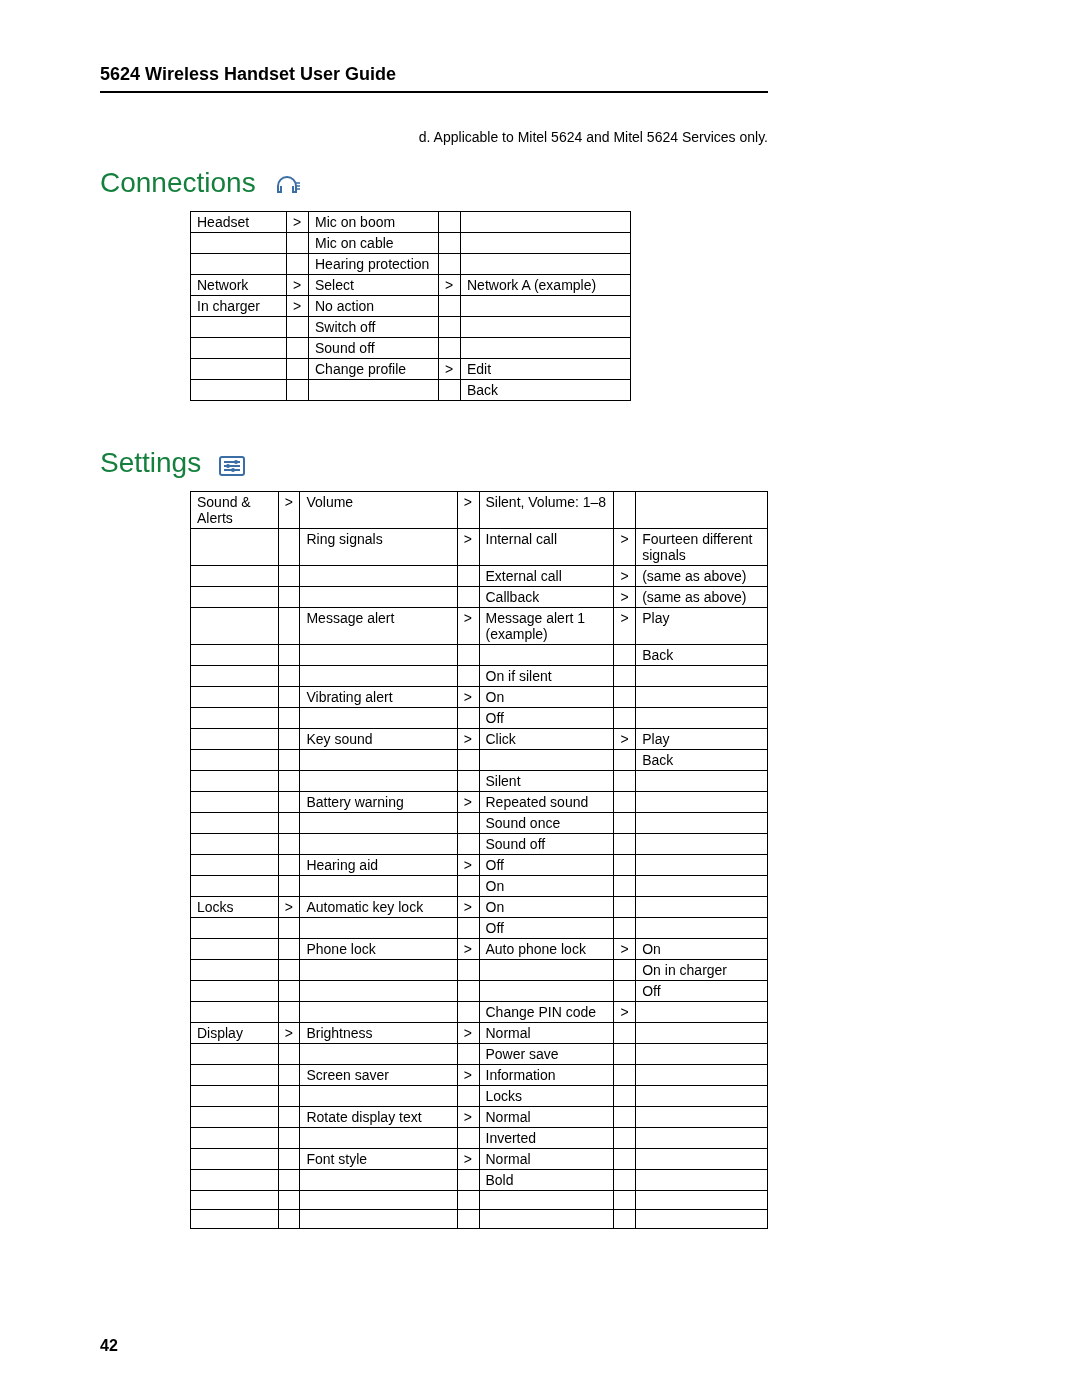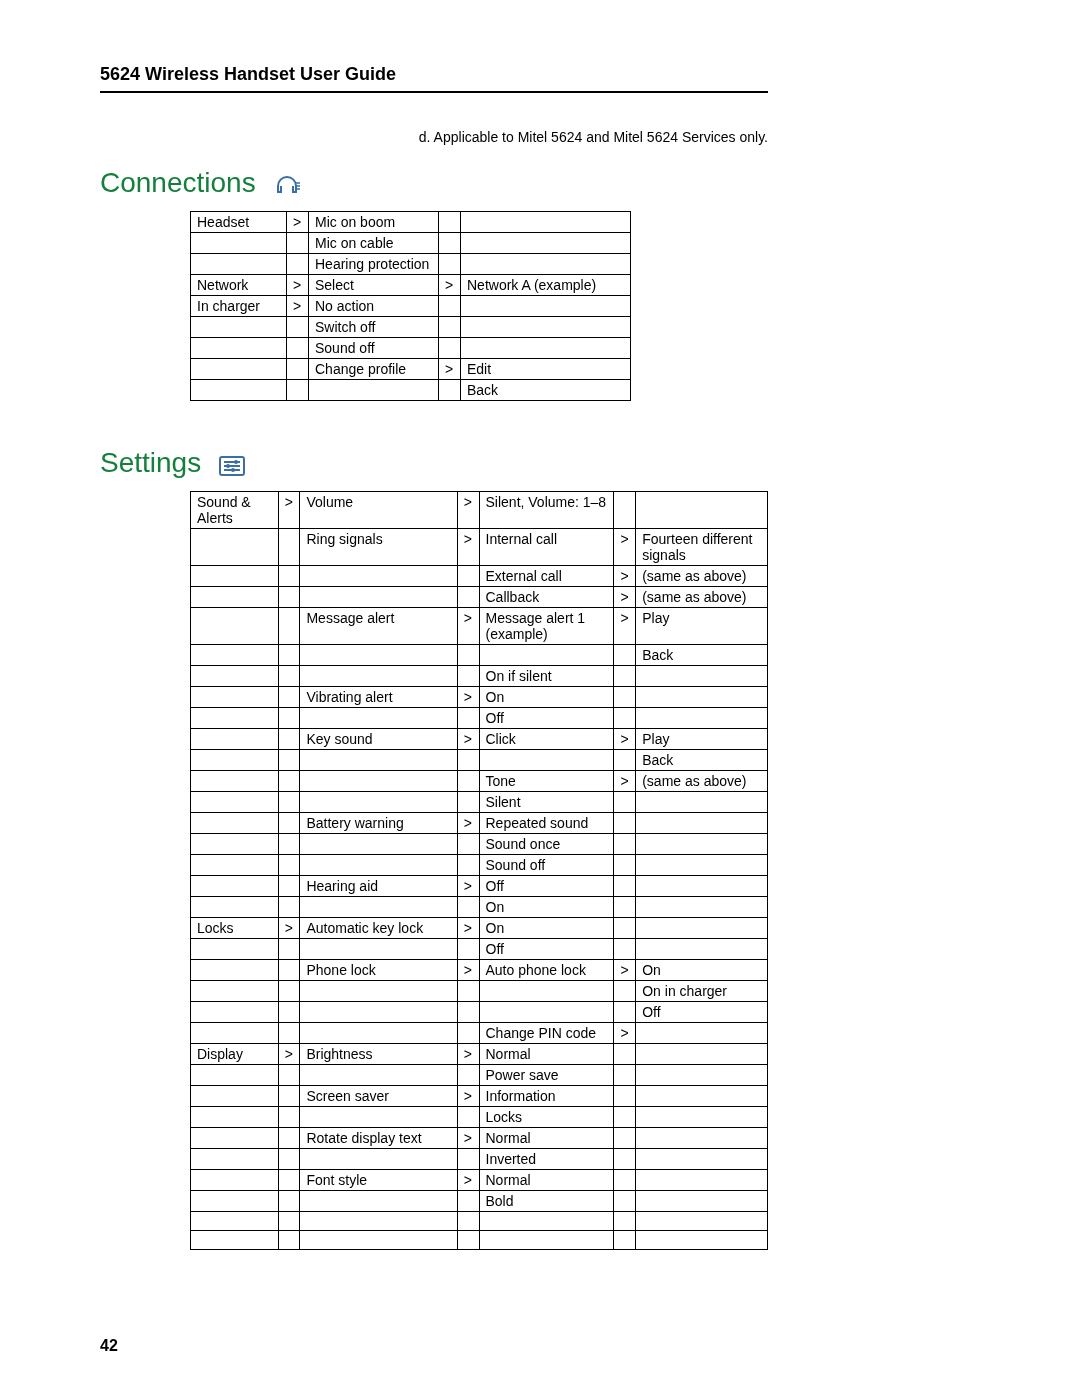--- a/index.html
+++ b/index.html
@@ -304,29 +304,20 @@
           <td></td>
           <td></td>
           <td></td>
           <td>Back</td>
         </tr>
         <tr>
           <td></td>
           <td></td>
           <td></td>
           <td></td>
-          <td>Tone</td>
-          <td>&gt;</td>
-          <td>(same as above)</td>
-        </tr>
-        <tr>
-          <td></td>
-          <td></td>
-          <td></td>
-          <td></td>
           <td>Silent</td>
           <td></td>
           <td></td>
         </tr>
         <tr>
           <td></td>
           <td></td>
           <td>Battery warning</td>
           <td>&gt;</td>
           <td>Repeated sound</td>

